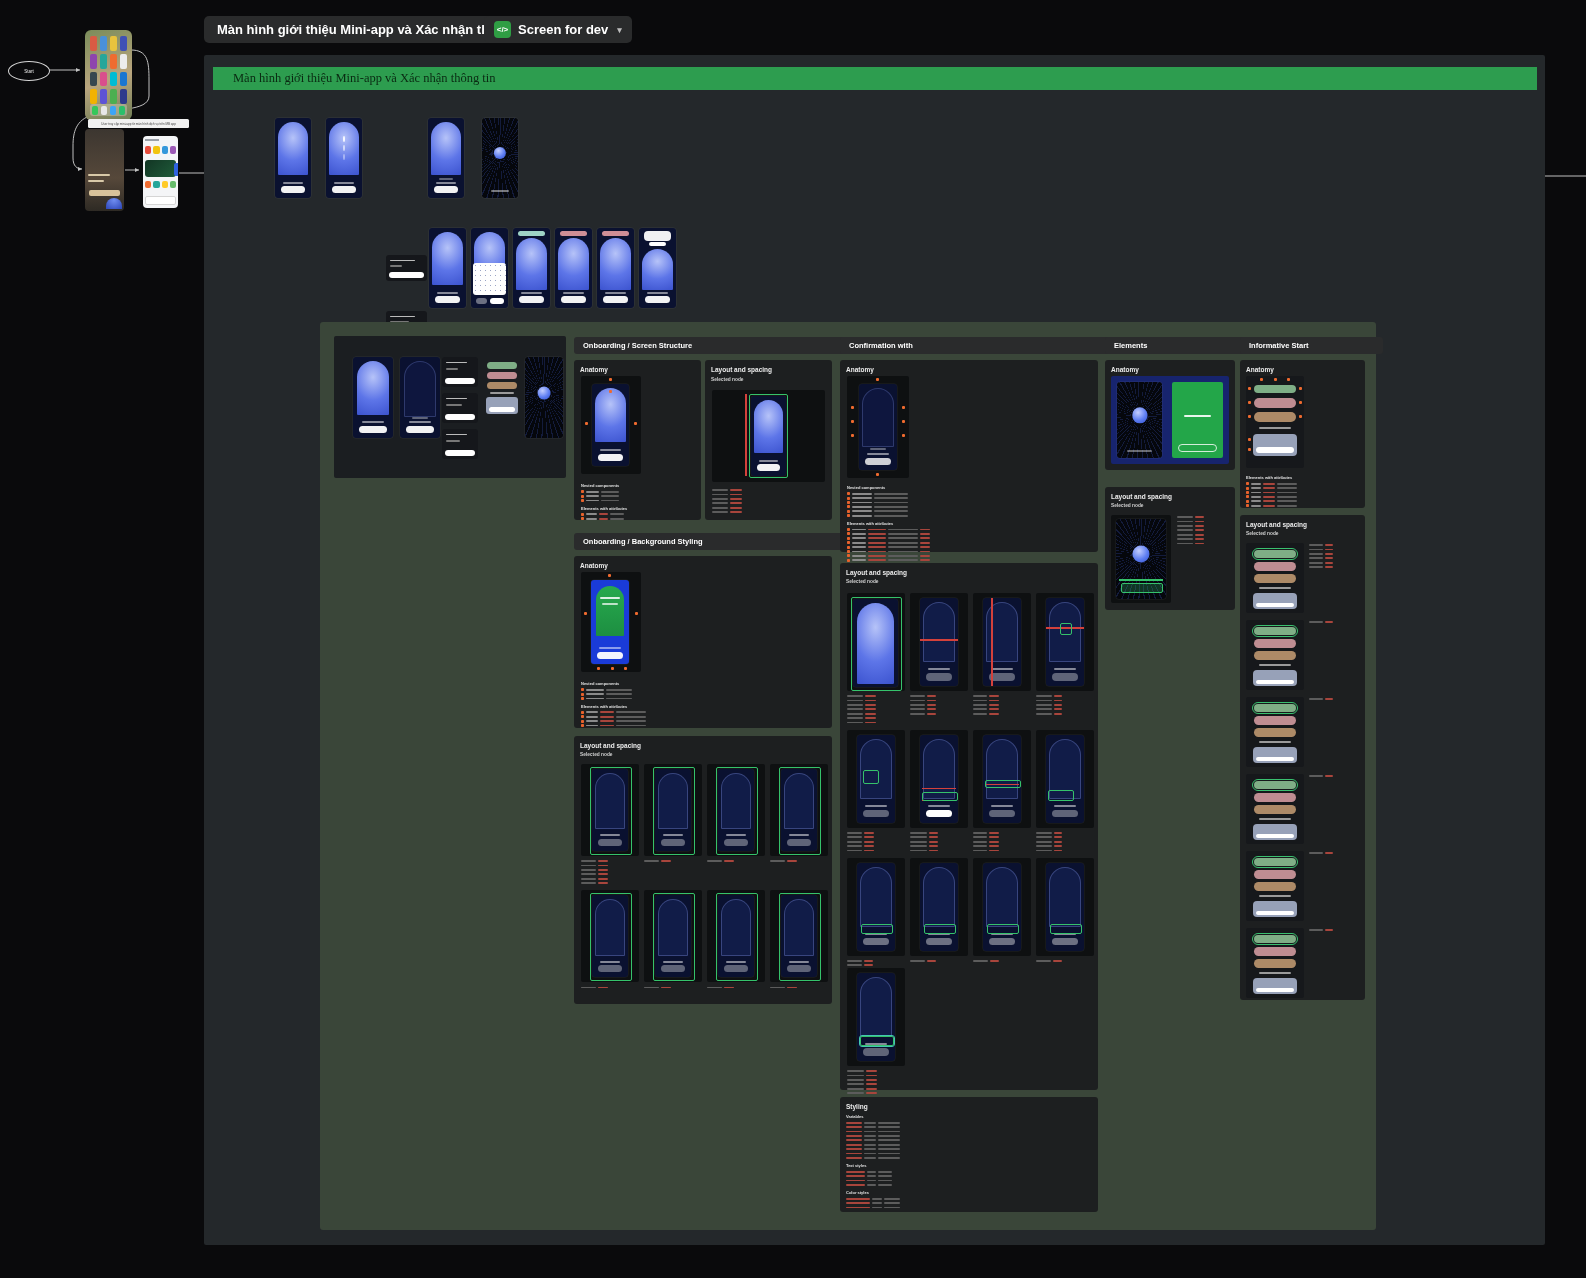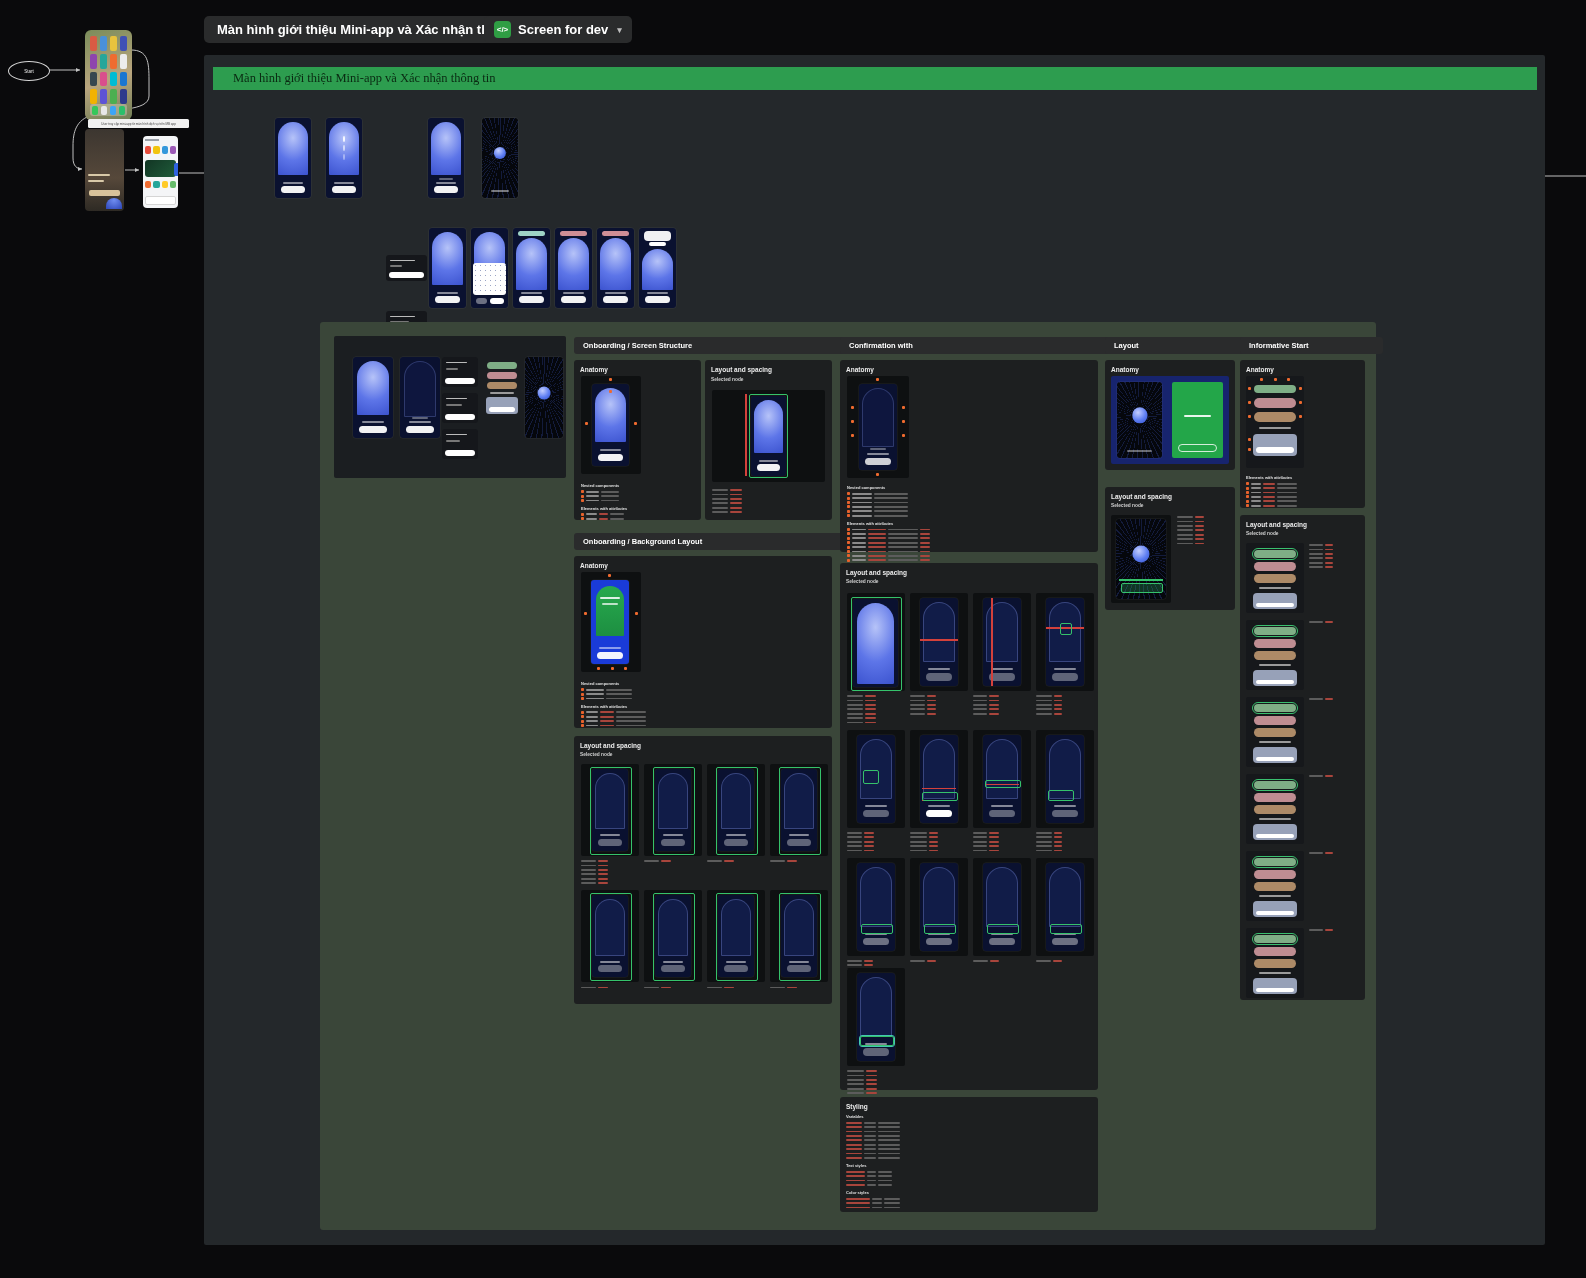--- a/index.html
+++ b/index.html
@@ -422,21 +422,21 @@
             <span class="t red v2" style="width:12px;"></span>
         </div>
           <div class="arow">
           <span class="t dim v1" style="width:16px;"></span>
             <span class="t red v2" style="width:12px;"></span>
         </div>
       </div>
     </div>
 
     <div class="abs sechdr" style="left:254px;top:211px;width:258px;height:17px;">
-      <span>Onboarding / Background Layout</span>
+      <span>Onboarding / Background Styling</span>
     </div>
 
     <div class="abs card" style="left:254px;top:234px;width:258px;height:172px;padding:6px;box-sizing:border-box;">
       <div class="ptitle">Anatomy</div>
       <div class="imgpanel" style="position:absolute;left:7px;top:16px;width:60px;height:100px;">
         <div class="ph" style="left:10px;top:8px;width:38px;height:84px;background:#1a3bd8;">
           <div class="greenarch"></div>
           <div style="position:absolute;left:24%;top:20%;width:52%;height:2px;background:rgba(255,255,255,0.85);border-radius:1px;"></div>
           <div style="position:absolute;left:30%;top:27%;width:40%;height:2px;background:rgba(255,255,255,0.7);border-radius:1px;"></div>
           <div class="tl"></div>
@@ -1241,21 +1241,21 @@
           <span class="t dim v2" style="width:16px;"></span>
       </div>
         <div class="arow">
         <span class="t red v1" style="width:24px;"></span>
           <span class="t dim" style="width:10px;"></span>
           <span class="t dim v2" style="width:16px;"></span>
       </div>
     </div>
 
     <div class="abs sechdr" style="left:785px;top:15px;width:130px;height:17px;">
-      <span>Layout</span>
+      <span>Elements</span>
     </div>
 
     <div class="abs card" style="left:785px;top:38px;width:130px;height:110px;padding:6px;box-sizing:border-box;">
       <div class="ptitle">Anatomy</div>
       <div class="navypanel" style="position:absolute;left:6px;top:16px;width:118px;height:88px;">
         <div class="ph black" style="left:6px;top:6px;width:45px;height:76px;">
             <div class="rays"></div>
             <div class="sphere"></div>
           <div class="abs" style="left:22%;right:22%;bottom:8%;height:2px;background:rgba(255,255,255,0.4);border-radius:1px;"></div>
         </div>

